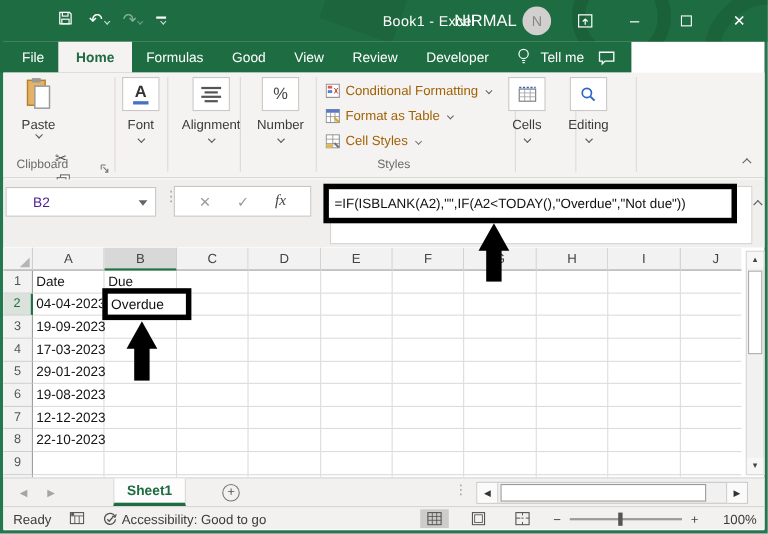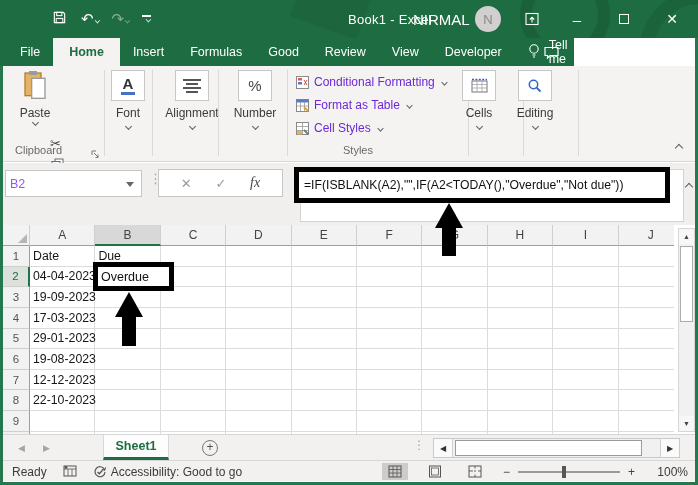--- a/index.html
+++ b/index.html
@@ -43,27 +43,27 @@
   .blabel { margin-top:5px; font-size:12px; color:#3b3b3b; white-space:nowrap; }
   .cv { display:inline-block; width:5px; height:5px; border-right:1.3px solid #5f5f5f; border-bottom:1.3px solid #5f5f5f; transform:rotate(45deg); }
   .bigbtn .cv { margin-top:4px; }
   .fonticon { font-size:15px; font-weight:bold; color:#333; line-height:1; }
   .fontbar { width:14px; height:3px; background:#4472c4; margin-top:1px; }
   .alignicon span { display:block; height:2px; background:#555; margin:2px auto; }
   .pcticon { font-size:15px; color:#444; }
   .paste { position:absolute; left:11px; top:4px; width:42px; display:flex; flex-direction:column; align-items:center; }
   .paste .blabel { margin-top:6px; }
   .clip-small { position:absolute; display:flex; align-items:center; }
-  .styles-item { position:absolute; left:293px; display:flex; align-items:center; gap:5px; font-size:12px; color:#6d28d9; white-space:nowrap; }
+  .styles-item { position:absolute; left:293px; display:flex; align-items:center; gap:5px; font-size:12px; color:#a16207; white-space:nowrap; }
   .styles-item .cv { margin-left:2px; transform:rotate(45deg) scale(.9); }
   .ribbon-collapse { position:absolute; left:668px; top:76px; width:16px; height:12px; display:flex; align-items:center; justify-content:center; }
   .cv-up { display:inline-block; width:6px; height:6px; border-left:1.4px solid #5f5f5f; border-top:1.4px solid #5f5f5f; transform:rotate(45deg); }
   
   .fstrip { position:absolute; left:3px; top:163px; width:692px; height:62px; background:#f0efed; }
-  .namebox { position:absolute; left:2px; top:7px; width:137px; height:27px; background:#fff; border:1px solid #c6c6c6; display:flex; align-items:center; font-size:12.5px; color:#8b5cf6; padding-left:4px; }
+  .namebox { position:absolute; left:2px; top:7px; width:137px; height:27px; background:#fff; border:1px solid #c6c6c6; display:flex; align-items:center; font-size:12.5px; color:#4c1d95; padding-left:24px; }
   .namebox .dd { position:absolute; right:7px; top:11px; width:0; height:0; border-left:4px solid transparent; border-right:4px solid transparent; border-top:5px solid #666; }
   .fdots { position:absolute; left:146px; top:8px; color:#a0a0a0; font-size:13px; }
   .fbtns { position:absolute; left:155px; top:6px; width:125px; height:28px; background:#fff; border:1px solid #c6c6c6; display:flex; align-items:center; justify-content:space-around; padding:0 10px; }
   .fbtns .gray { color:#9a9a9a; font-size:13px; }
   .fx { font-family:"Liberation Serif", serif; font-style:italic; font-size:14px; color:#444; }
   .fwhite { position:absolute; left:297px; top:6px; width:384px; height:53px; background:#fff; border:1px solid #d5d3d1; }
   .fchev { position:absolute; left:683px; top:13px; }
   
   .formula-box { position:absolute; left:294px; top:167px; width:376px; height:36px; background:#fff; border:5px solid #000; display:flex; align-items:center; padding-left:5px; font-size:12.2px; color:#111; white-space:nowrap; z-index:30; }
   .b2-box { position:absolute; left:93px; top:262px; width:81px; height:29px; background:#fff; border:5px solid #000; display:flex; align-items:center; padding-left:3px; font-size:12.5px; color:#111; z-index:30; }
@@ -144,25 +144,24 @@
     <div class="win-ctrl wc-min">–</div>
     <div class="win-ctrl wc-max">
         <span class="max-box"></span>
       </div>
     <div class="win-ctrl wc-close">✕</div>
   </div>
 
   <div class="tabrow">
     <div class="tab first">File</div>
     <div class="tab active">Home</div>
-    <div class="tab">Insert</div>
     <div class="tab">Formulas</div>
     <div class="tab">Good</div>
+    <div class="tab">View</div>
     <div class="tab">Review</div>
-    <div class="tab">View</div>
     <div class="tab">Developer</div>
     <div class="tellme">
       <span>
         <svg width="14" height="16" viewBox="0 0 14 16">
             <circle cx="7" cy="6" r="4.2" fill="none" stroke="#fff" stroke-width="1.1"></circle>
             <path d="M5.5 12h3 M6 14h2" stroke="#fff" stroke-width="1.1"></path>
           </svg>
       </span>
       <span>Tell me</span>
     </div>

